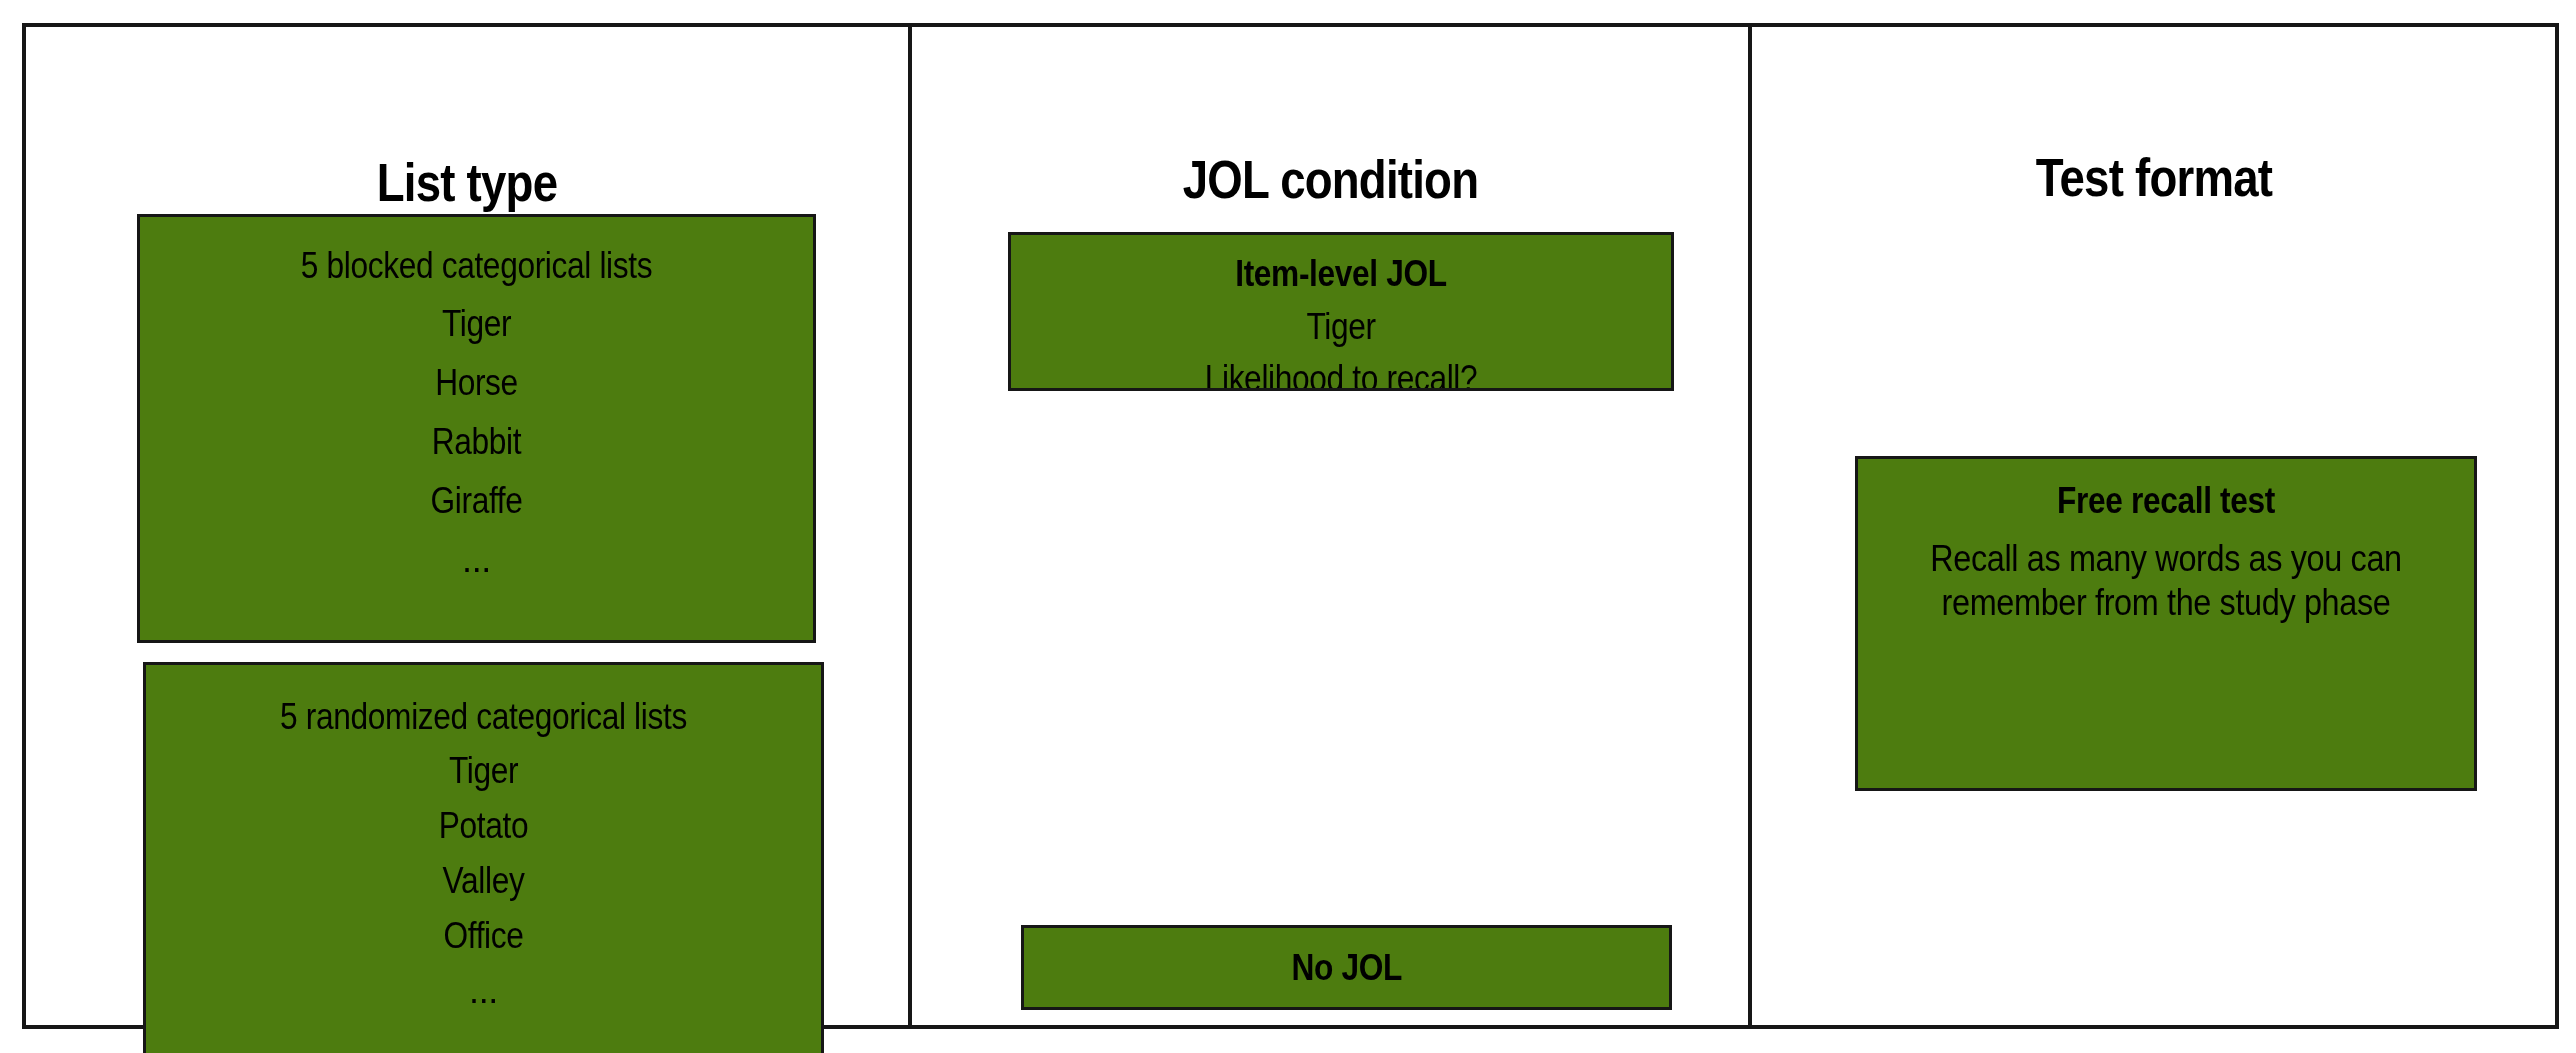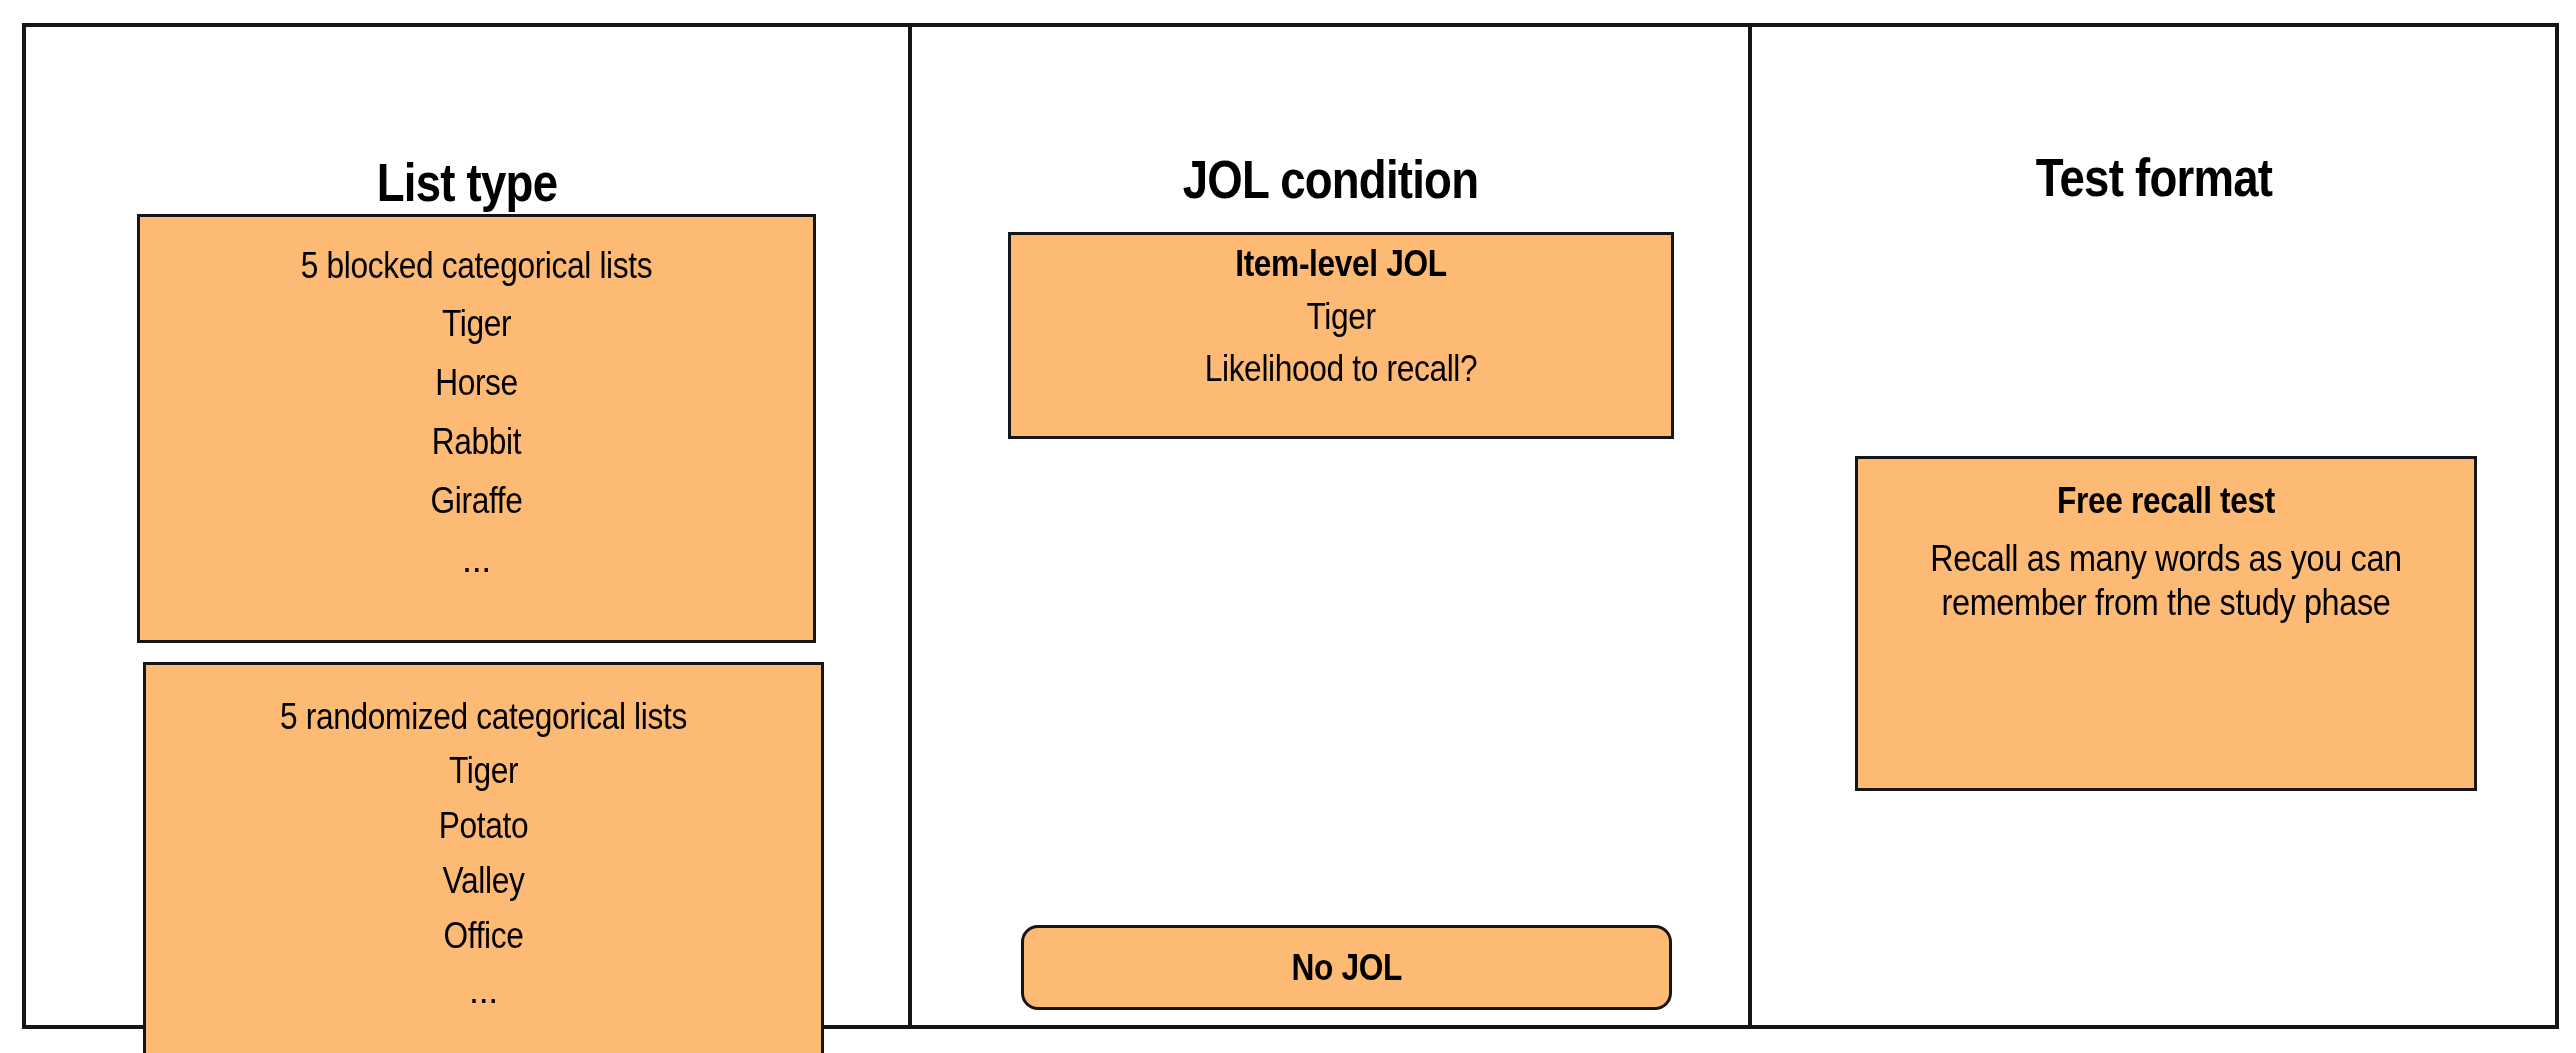--- a/index.html
+++ b/index.html
@@ -66,21 +66,21 @@
   }
   #title-list-type   { top: 96px; }
   #title-jol         { top: 93px; }
   #title-test-format { top: 91px; }
 
   
   .card {
     position: absolute;
     box-sizing: border-box;
     border: 3px solid #161616;
-    background: #fdba74;
+    background: #4d7c0f;
     text-align: center;
     overflow: hidden;
   }
   .card-line {
     font-size: 36px;
     line-height: 1.0;
     letter-spacing: -0.4px;
     transform: scaleX(0.88);
     white-space: nowrap;
   }
@@ -121,22 +121,22 @@
   }
   #card-randomized .card-line { margin-bottom: 18px; }
   #card-randomized .word-item { margin-bottom: 19px; }
   #card-randomized .ellipsis-line { margin-top: 8.4px; }
 
   
   #card-item-jol {
     left: 96px;
     top: 172px;
     width: 666px;
-    height: 207px;
-    padding-top: 11px;
+    height: 159px;
+    padding-top: 21px;
   }
   #card-item-jol .card-head { margin-bottom: 18px; }
   #card-item-jol .card-line { margin-bottom: 16.7px; }
 
   #card-list-jol {
     left: 110px;
     top: 491px;
     width: 653px;
     height: 232px;
     padding-top: 15.5px;
@@ -145,21 +145,20 @@
   #card-list-jol .card-wrap { padding: 0 16.7px; }
 
   #card-no-jol {
     left: 109px;
     top: 865px;
     width: 651px;
     height: 85px;
     display: flex;
     align-items: center;
     justify-content: center;
-    border-radius: 17px;
   }
 
   
   #card-free-recall {
     left: 102px;
     top: 396px;
     width: 622px;
     height: 335px;
     padding-top: 24px;
   }

